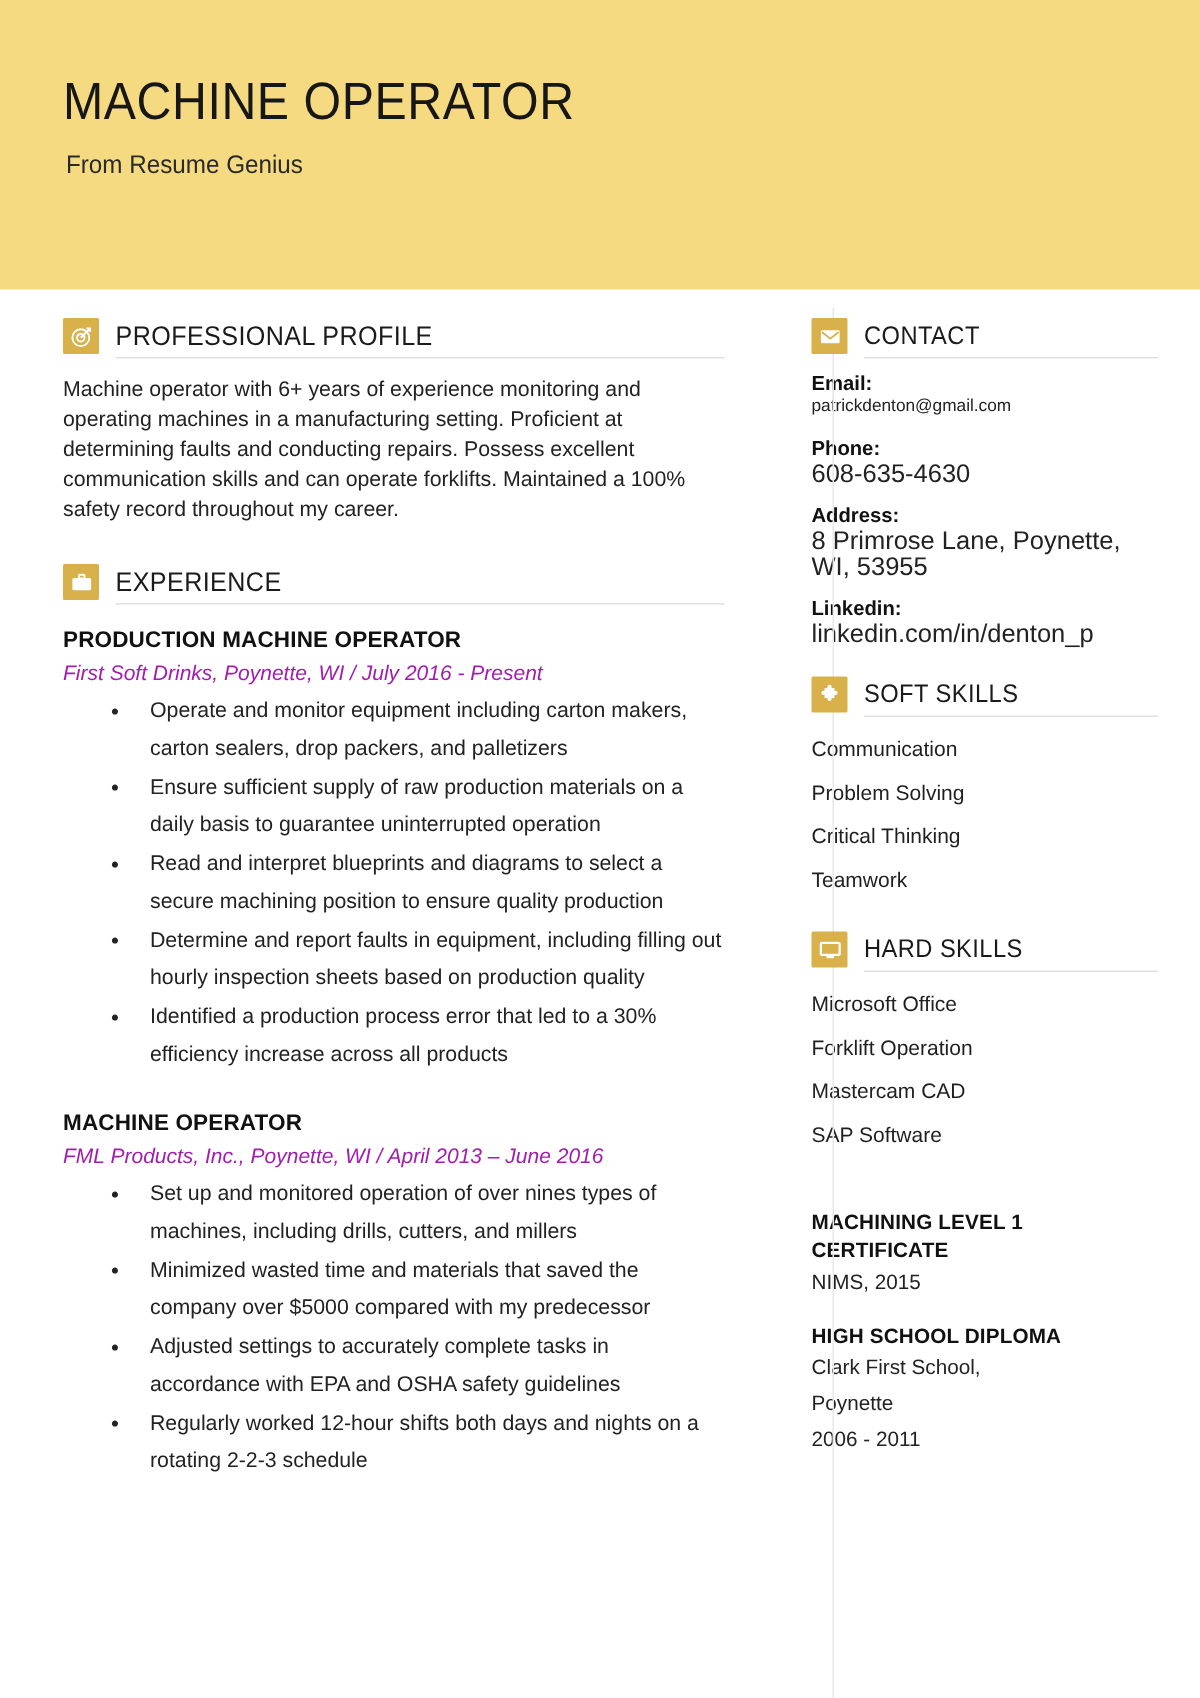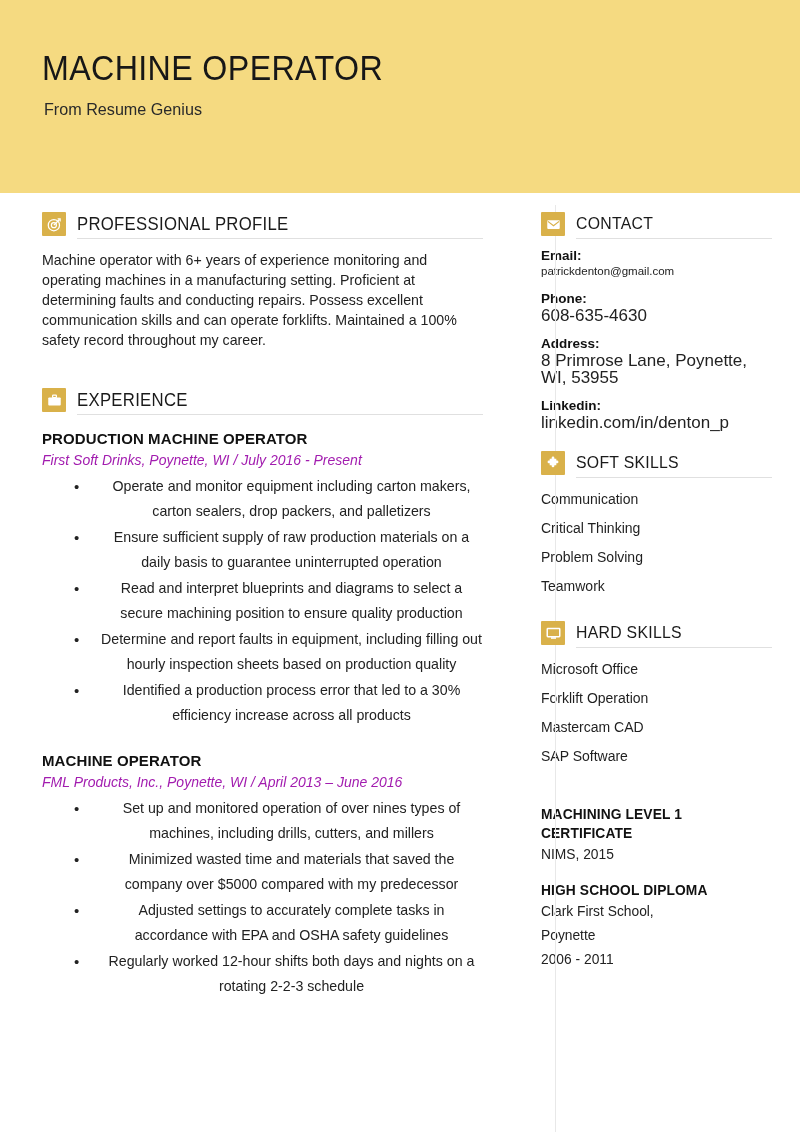--- a/index.html
+++ b/index.html
@@ -103,21 +103,21 @@
     height: 1px;
     background: #e0e0e0;
   }
   .side-col .sec-title { font-size: 17px; }
 
   
   .profile-text {
     font-size: 14.2px;
     line-height: 20px;
     color: #222;
-    margin: 14px 0 12px 0;
+    margin: 14px 0 0 0;
   }
   .exp-block { margin-top: 4px; }
   .job-title {
     font-size: 15px;
     font-weight: bold;
     color: #111;
     margin: 0;
     letter-spacing: 0.1px;
   }
   .job-meta {
@@ -131,21 +131,20 @@
     padding: 0 0 0 28px;
     list-style: none;
   }
   ul.bullets li {
     position: relative;
     font-size: 14.2px;
     line-height: 25px;
     color: #222;
     padding-left: 30px;
     margin-bottom: 1px;
-    text-align: center;
   }
   ul.bullets li::before {
     content: "\2022";
     position: absolute;
     left: 4px;
     top: 0;
     font-size: 15px;
     color: #222;
   }
 
@@ -289,22 +288,22 @@
       <span class="sec-icon">
         <svg width="15" height="15" viewBox="0 0 24 24">
           <path d="M9 3 a2.2 2.2 0 0 1 4.4 0 v1.2 h3.1 v3.1 h1.2 a2.2 2.2 0 0 1 0 4.4 h-1.2 v3.1 h-3.1 v1.2 a2.2 2.2 0 0 1 -4.4 0 v-1.2 h-3.1 v-3.1 h-1.2 a2.2 2.2 0 0 1 0 -4.4 h1.2 v-3.1 h3.1 z" fill="#ffffff"></path>
         </svg>
       </span>
       <span class="sec-title">SOFT SKILLS</span>
       <span class="sec-rule"></span>
     </div>
     <div class="skills-list" id="soft-skills-container">
         <div class="skill-item">Communication</div>
+        <div class="skill-item">Problem Solving</div>
         <div class="skill-item">Critical Thinking</div>
-        <div class="skill-item">Problem Solving</div>
         <div class="skill-item">Teamwork</div>
       </div>
 
     <div class="sec-gap-sm"></div>
 
     <div class="section-head">
       <span class="sec-icon">
         <svg width="15" height="15" viewBox="0 0 24 24">
           <rect x="2" y="4" width="20" height="13" rx="1" fill="none" stroke="#ffffff" stroke-width="2.4"></rect>
           <rect x="8" y="18" width="8" height="2.5" fill="#ffffff"></rect>

